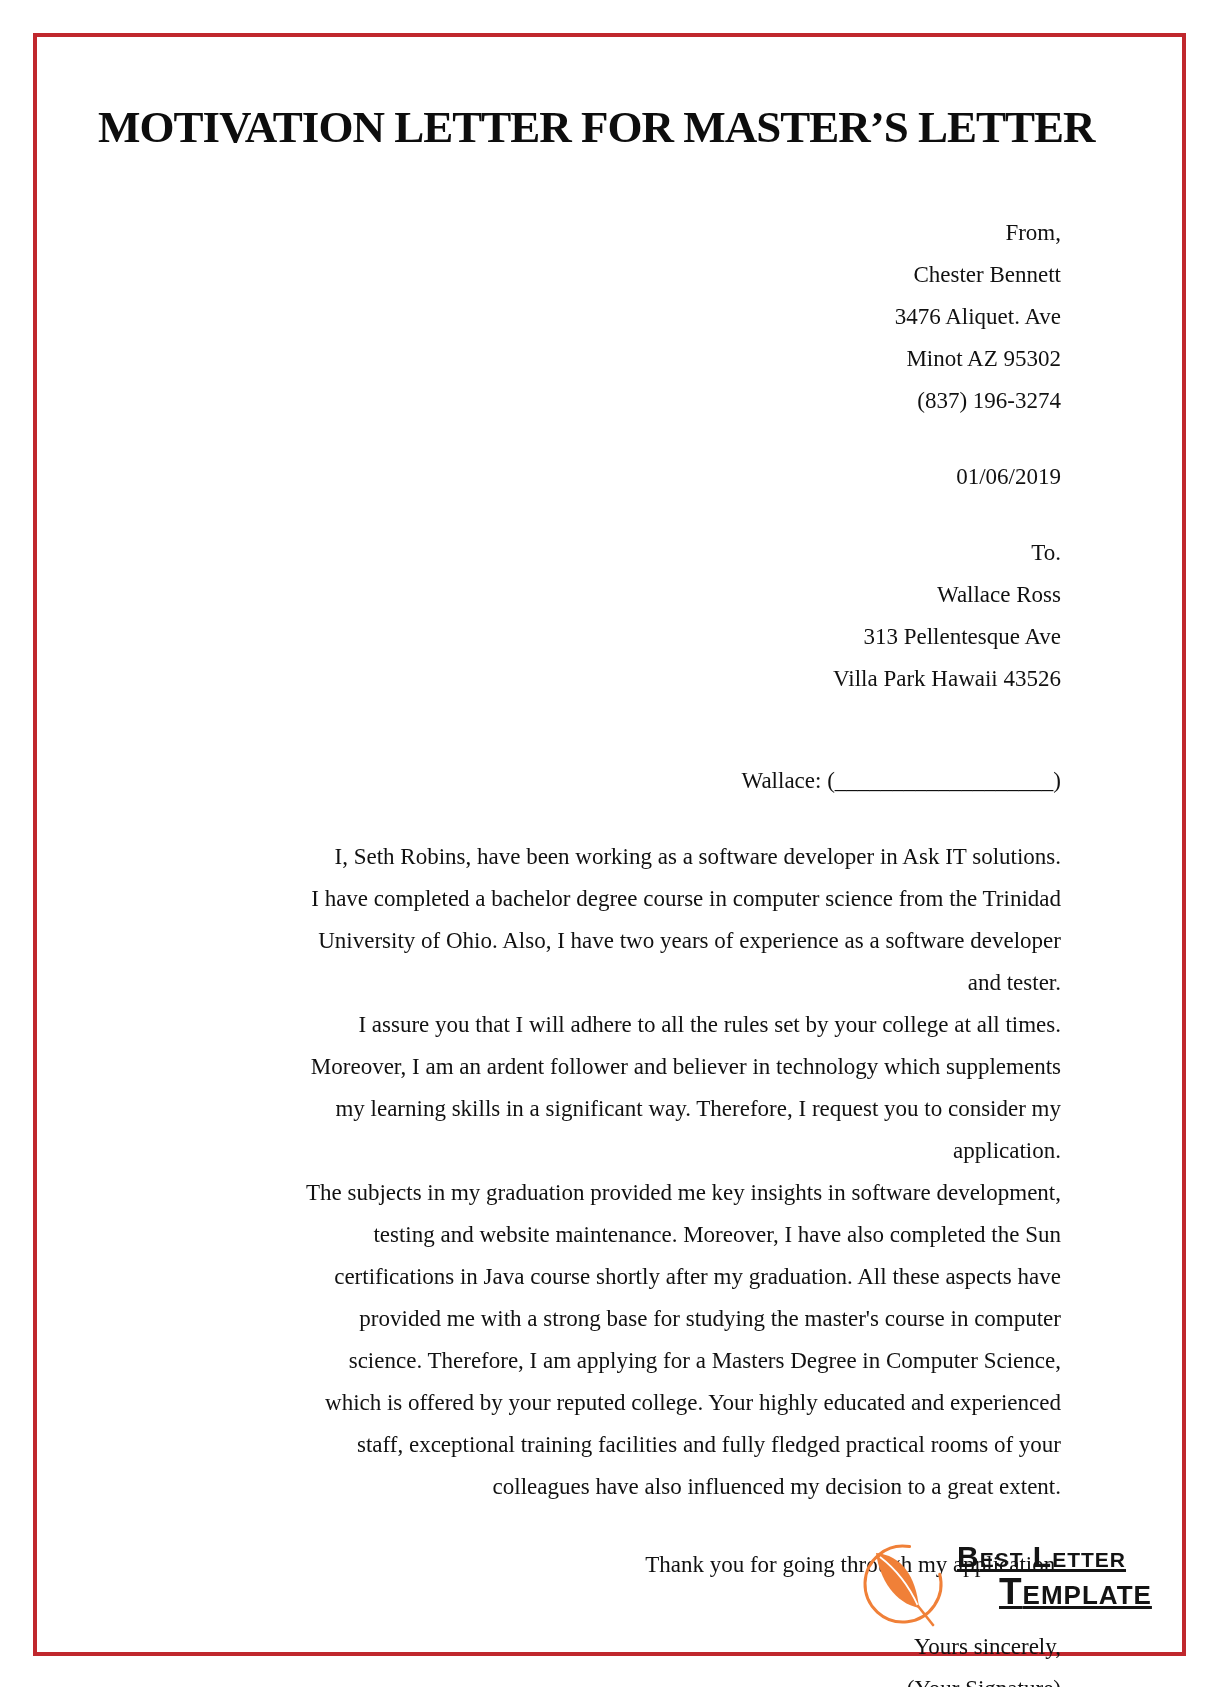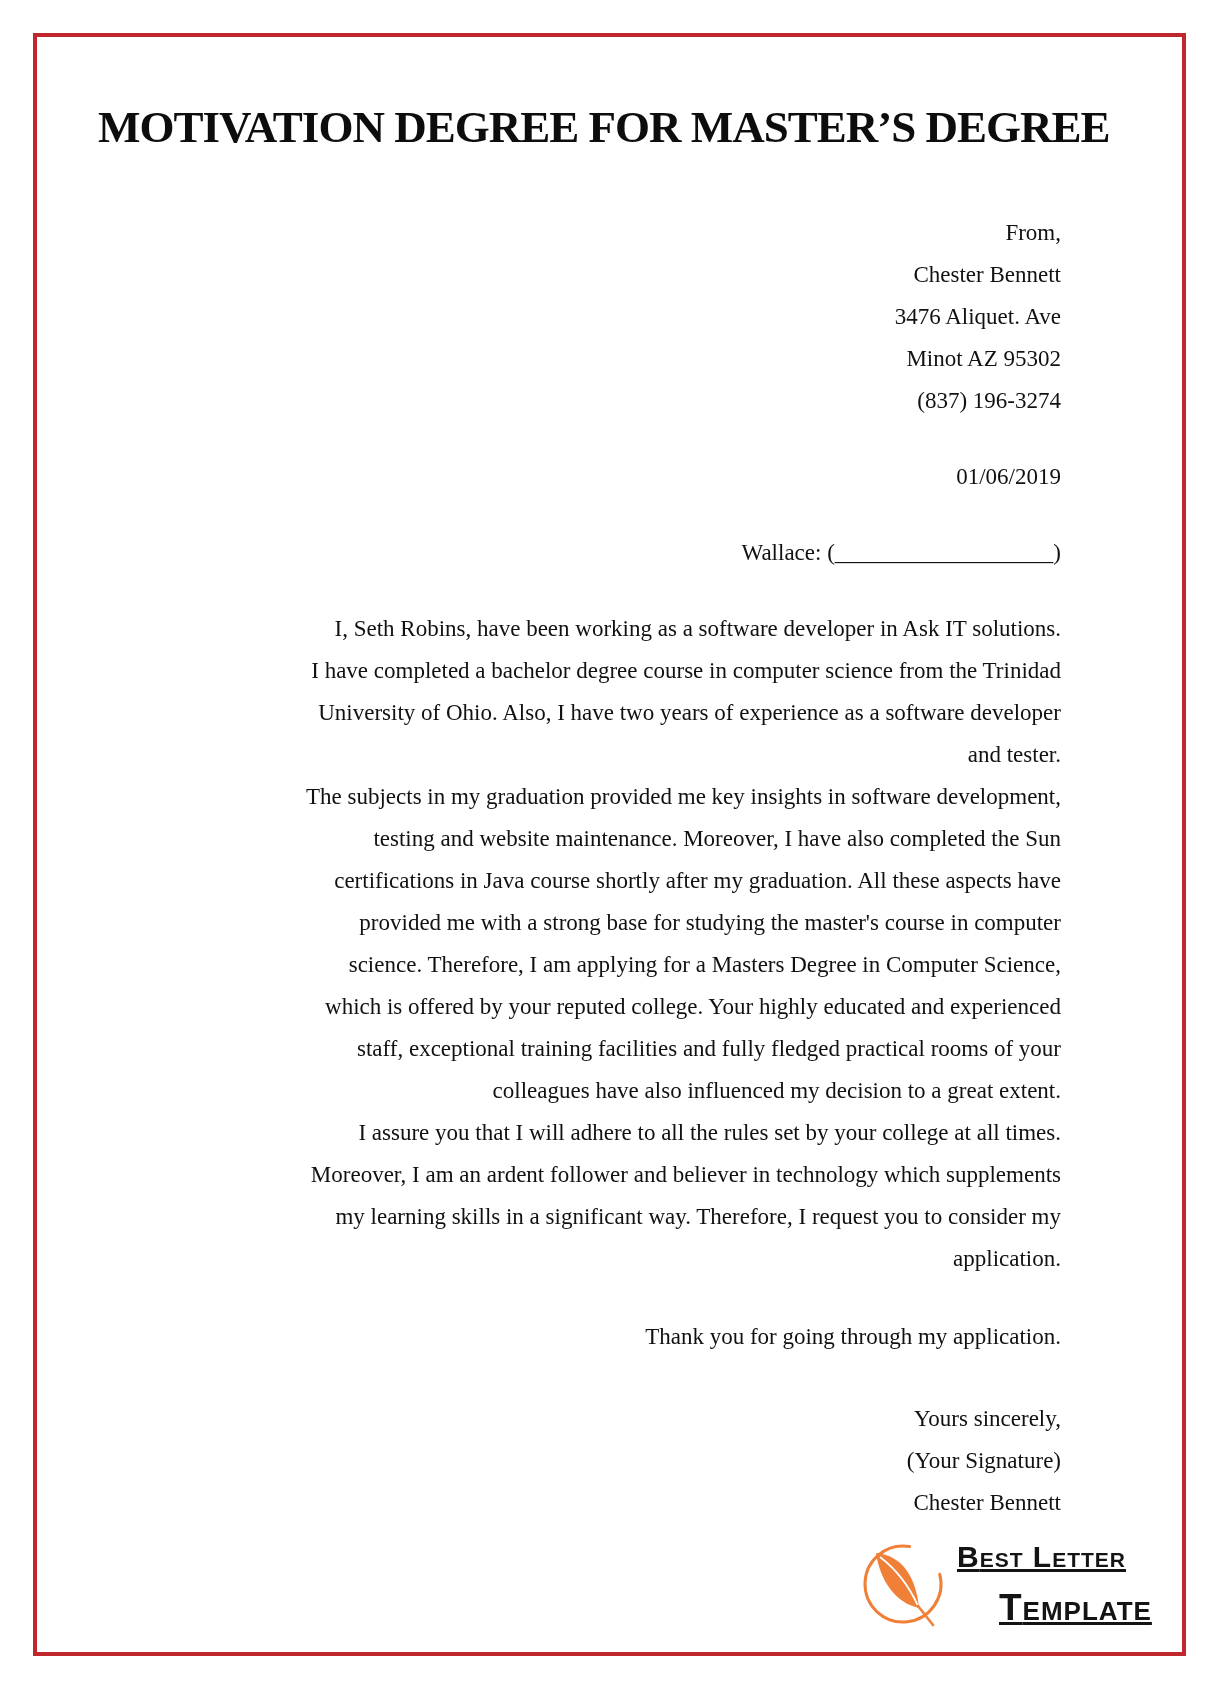--- a/index.html
+++ b/index.html
@@ -83,58 +83,61 @@
     text-transform: lowercase;
   }
   .logo-line1::first-letter, .logo-line2::first-letter { text-transform: uppercase; }
   .logo-line1 { text-transform: capitalize; }
   .logo-line2 {
     font-size: 37px;
     line-height: 40px;
     letter-spacing: 1px;
     margin-left: 42px;
     text-transform: capitalize;
-    margin-top: 16px;
   }
 </style>
 </head>
 <body>
 
 <div class="page">
 
   <div class="red-frame"></div>
 
-  <h1 class="title">MOTIVATION DEGREE FOR MASTER’S DEGREE</h1>
+  <h1 class="title">MOTIVATION LETTER FOR MASTER’S LETTER</h1>
 
   <div class="letter">
     <p class="block-from">From,
 Chester Bennett
 3476 Aliquet. Ave
 Minot AZ 95302
 (837) 196-3274</p>
     <p class="block-date">01/06/2019</p>
+    <p class="block-to">To.
+Wallace Ross
+313 Pellentesque Ave
+Villa Park Hawaii 43526</p>
     <p class="block-subject">Wallace: (___________________)</p>
 
     <div class="body-block">
       <p>I, Seth Robins, have been working as a software developer in Ask IT solutions.
 I have completed a bachelor degree course in computer science from the Trinidad
 University of Ohio. Also, I have two years of experience as a software developer
 and tester.</p>
+      <p>I assure you that I will adhere to all the rules set by your college at all times.
+Moreover, I am an ardent follower and believer in technology which supplements
+my learning skills in a significant way. Therefore, I request you to consider my
+application.</p>
       <p>The subjects in my graduation provided me key insights in software development,
 testing and website maintenance. Moreover, I have also completed the Sun
 certifications in Java course shortly after my graduation. All these aspects have
 provided me with a strong base for studying the master's course in computer
 science. Therefore, I am applying for a Masters Degree in Computer Science,
 which is offered by your reputed college. Your highly educated and experienced
 staff, exceptional training facilities and fully fledged practical rooms of your
 colleagues have also influenced my decision to a great extent.</p>
-      <p>I assure you that I will adhere to all the rules set by your college at all times.
-Moreover, I am an ardent follower and believer in technology which supplements
-my learning skills in a significant way. Therefore, I request you to consider my
-application.</p>
     </div>
 
     <p class="block-thanks">Thank you for going through my application.</p>
     <p class="block-closing">Yours sincerely,
 (Your Signature)
 Chester Bennett</p>
   </div>
 
   <div class="logo">
     <svg class="logo-icon" viewBox="0 0 100 112" aria-hidden="true">

